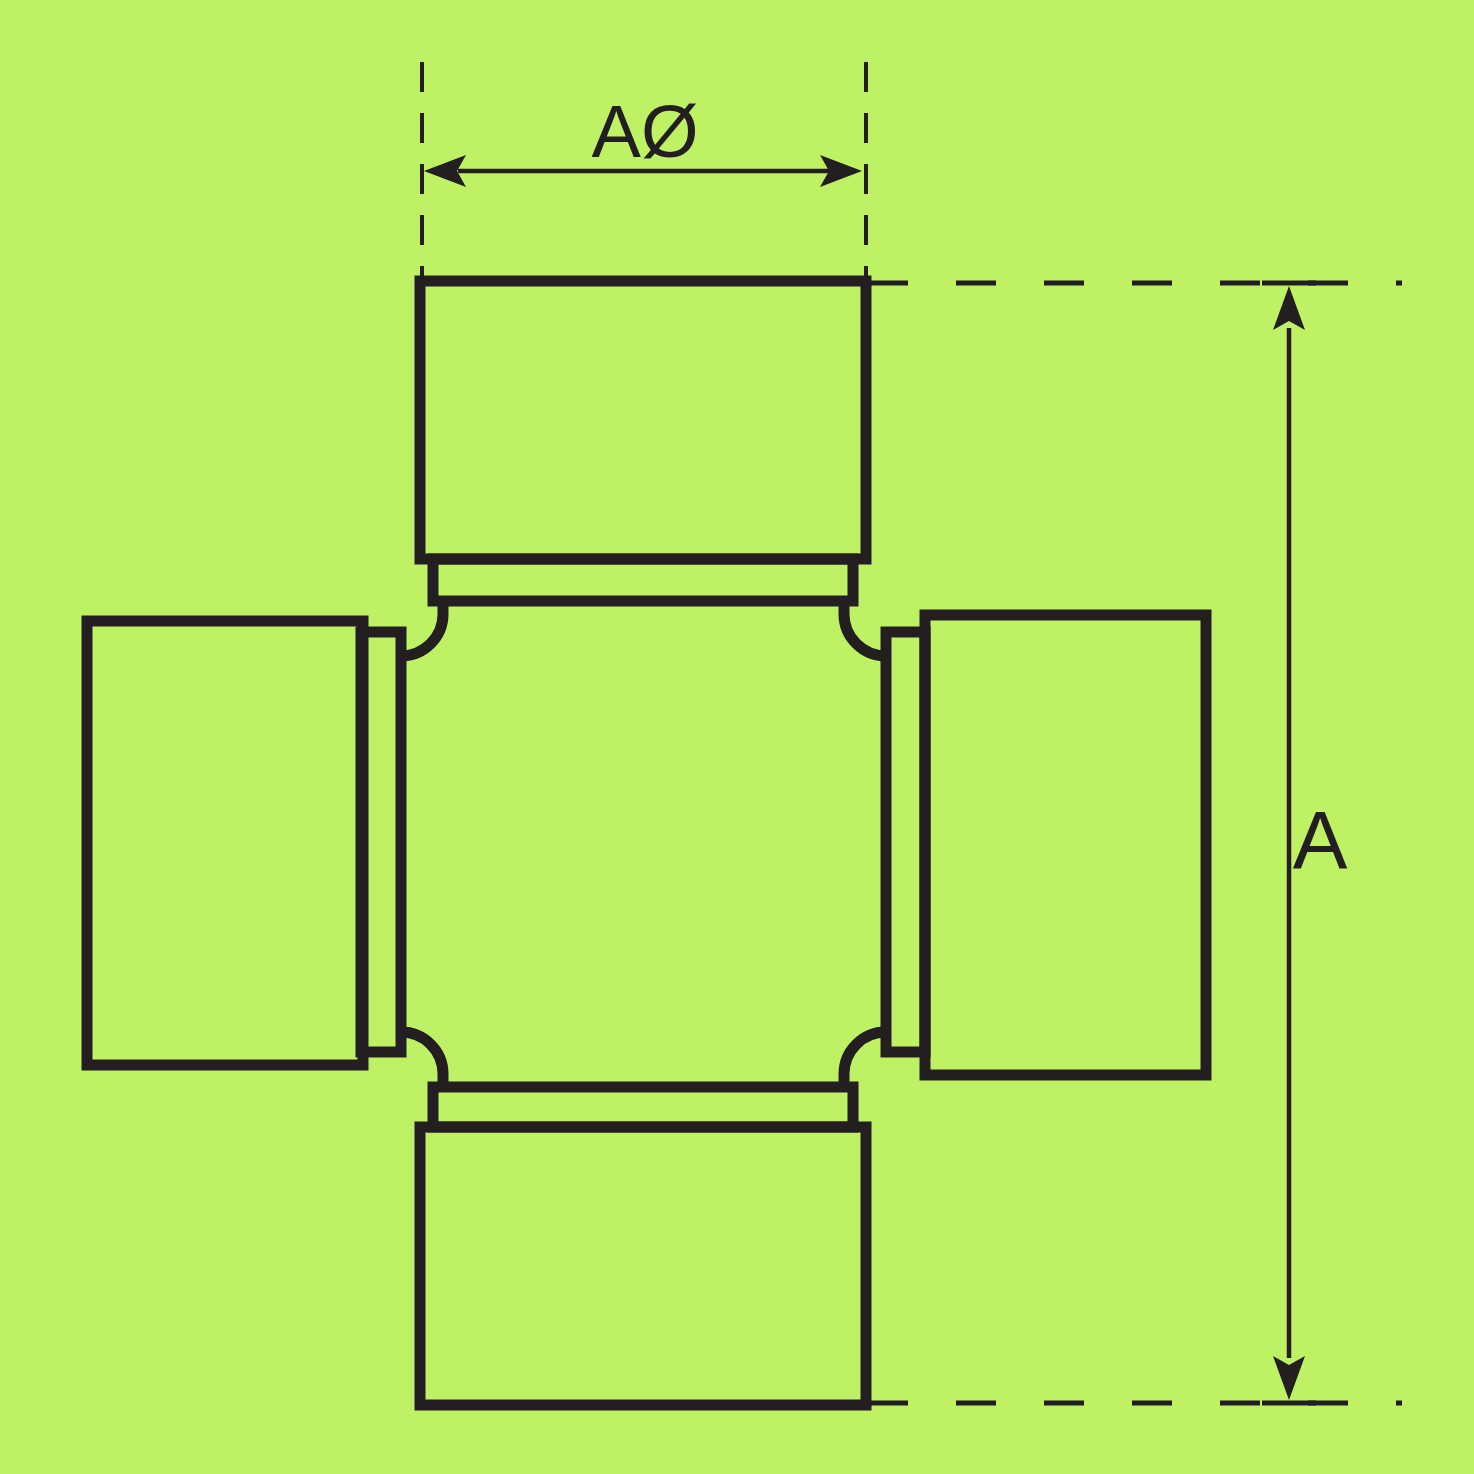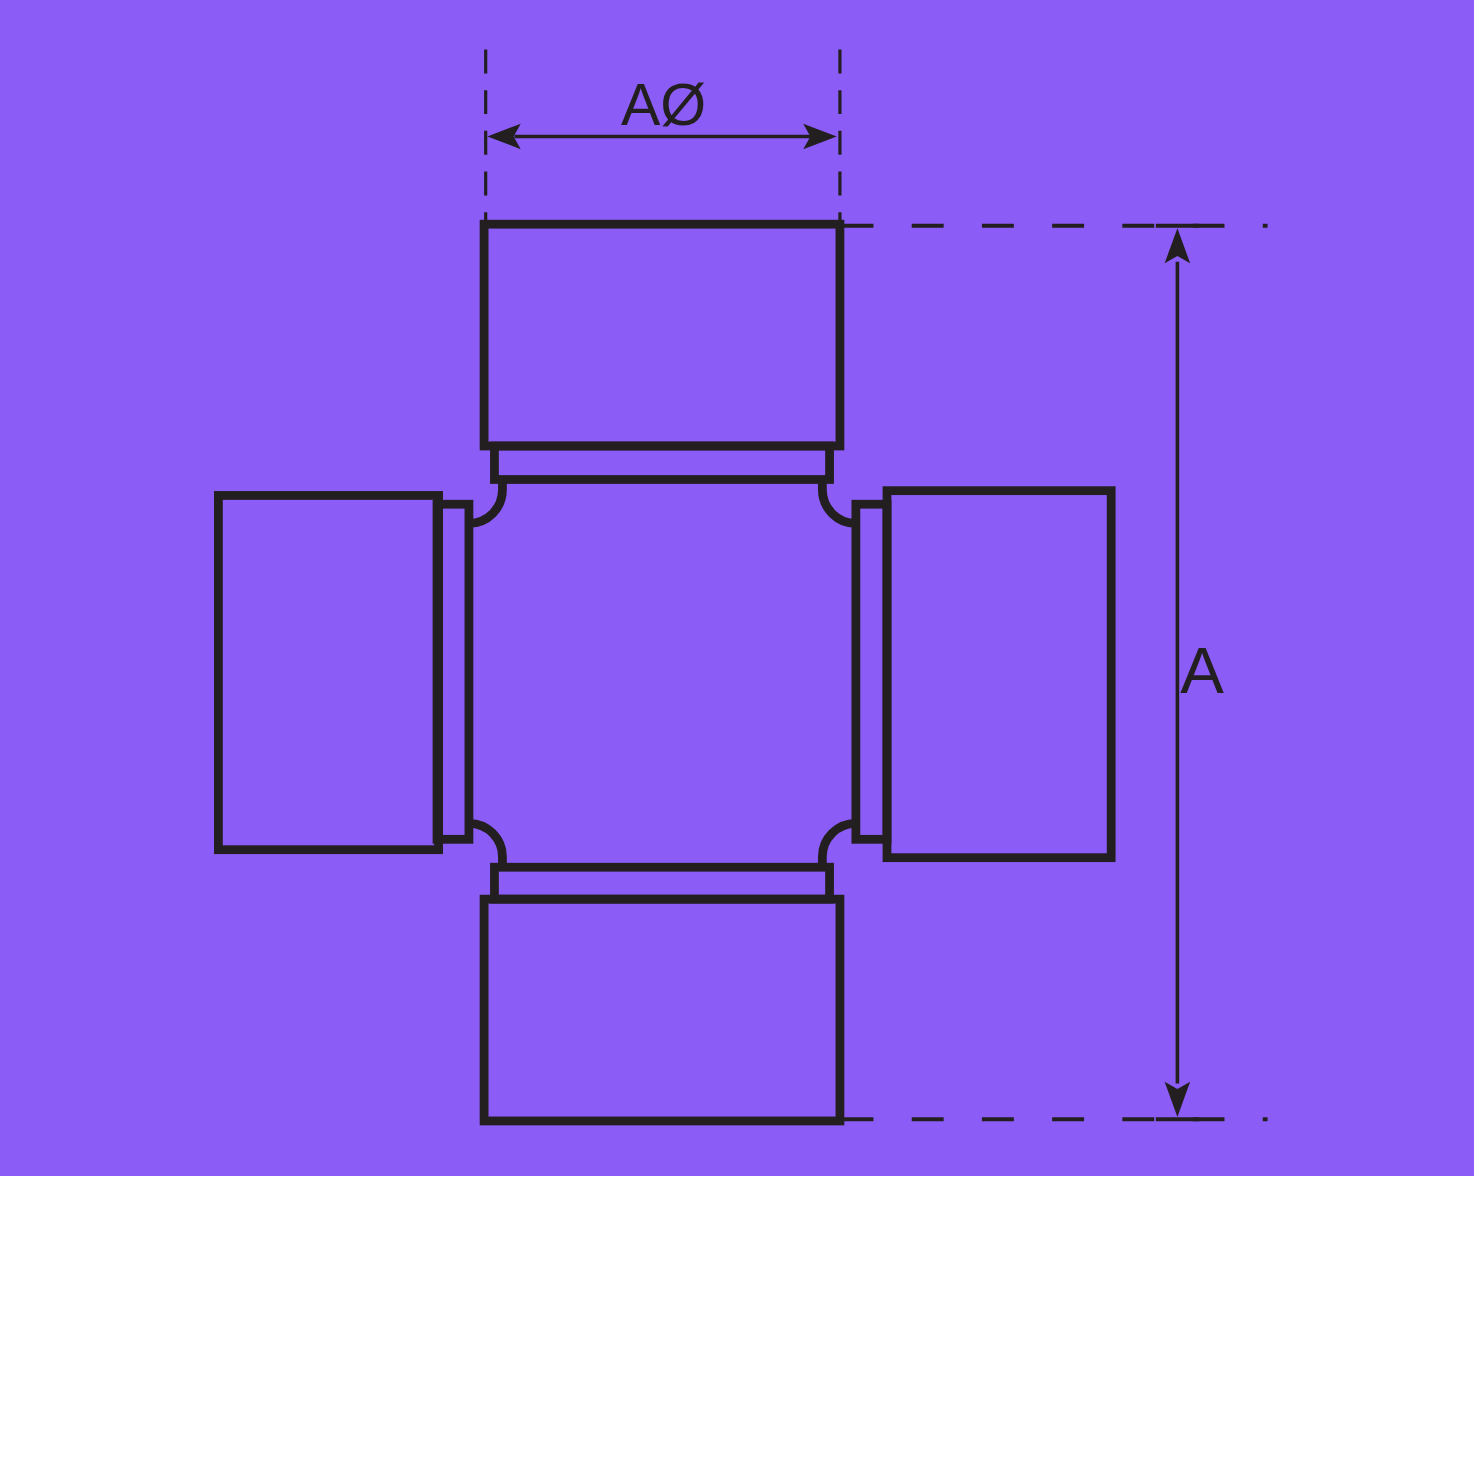--- a/index.html
+++ b/index.html
@@ -2,22 +2,22 @@
 <html><head>
 <meta charset="utf-8">
 <style>
   html, body {
     margin: 0;
     padding: 0;
     background: #ffffff;
   }
   .canvas {
     width: 1474px;
-    height: 1176px;
-    background: #8b5cf6;
+    height: 1474px;
+    background: #bef264;
     position: relative;
     font-family: "Liberation Sans", sans-serif;
   }
   svg {
     display: block;
     width: 100%;
     height: 100%;
   }
   .dim-label {
     font-family: "Liberation Sans", sans-serif;

